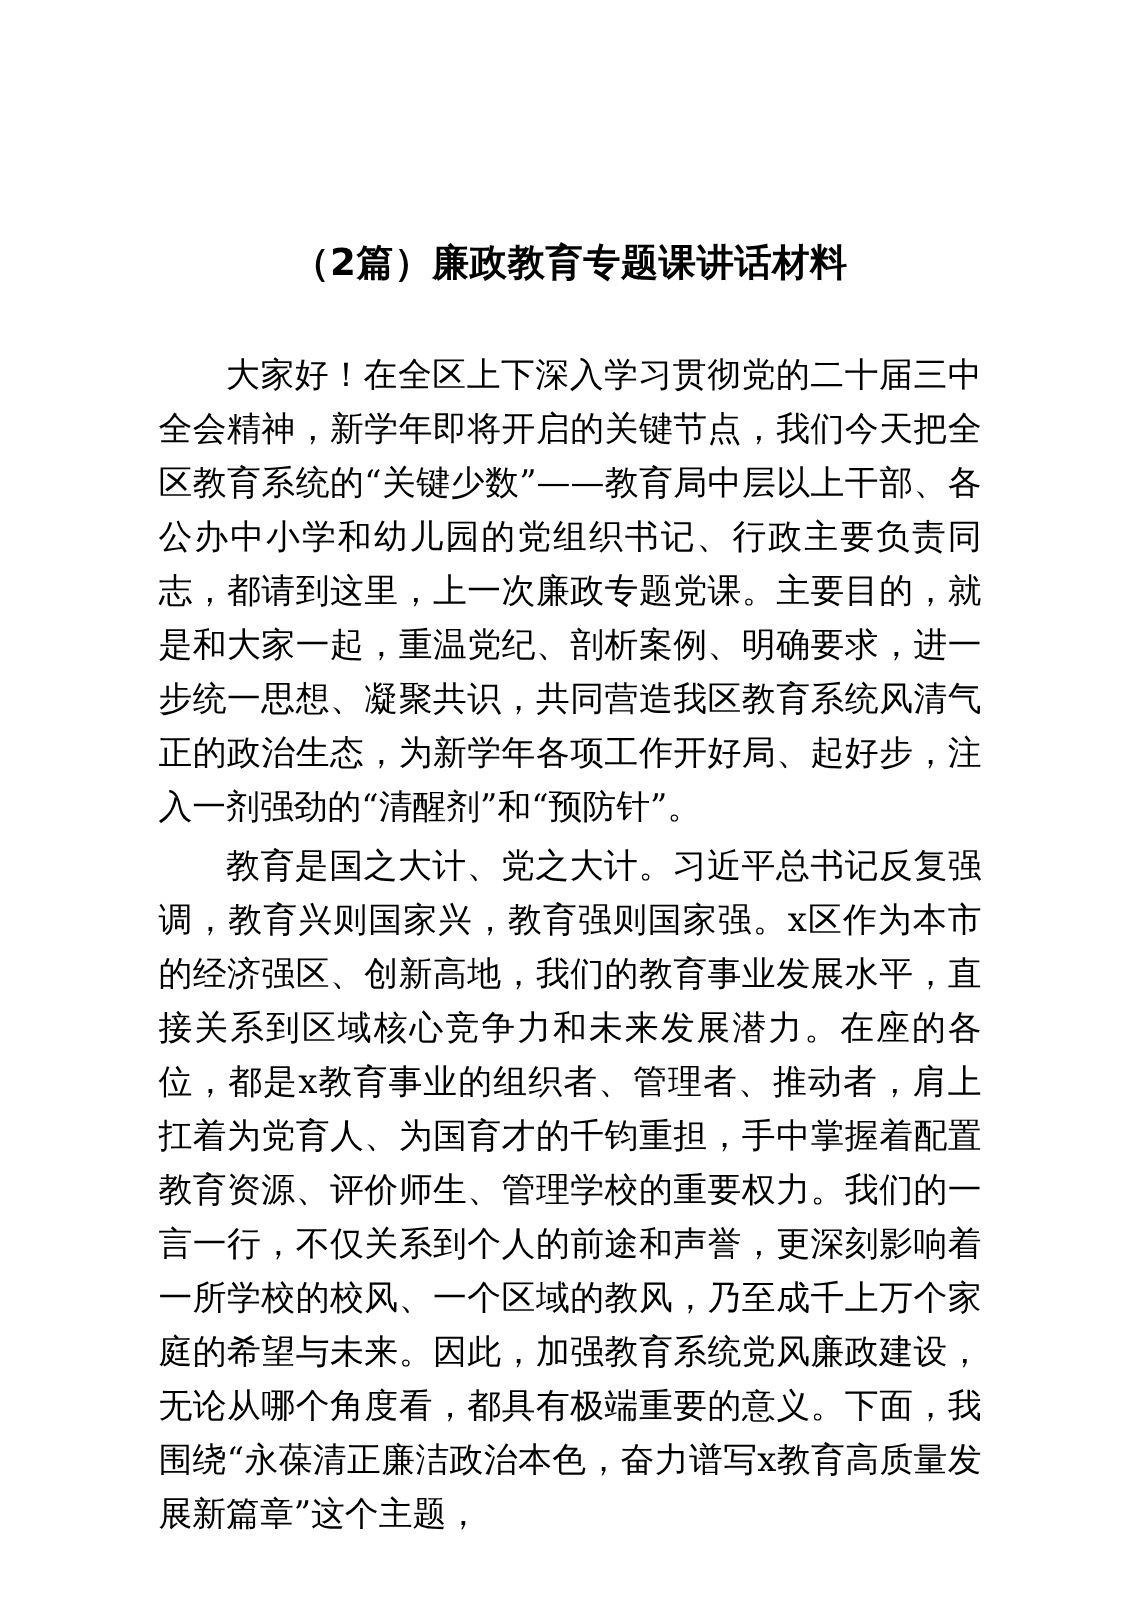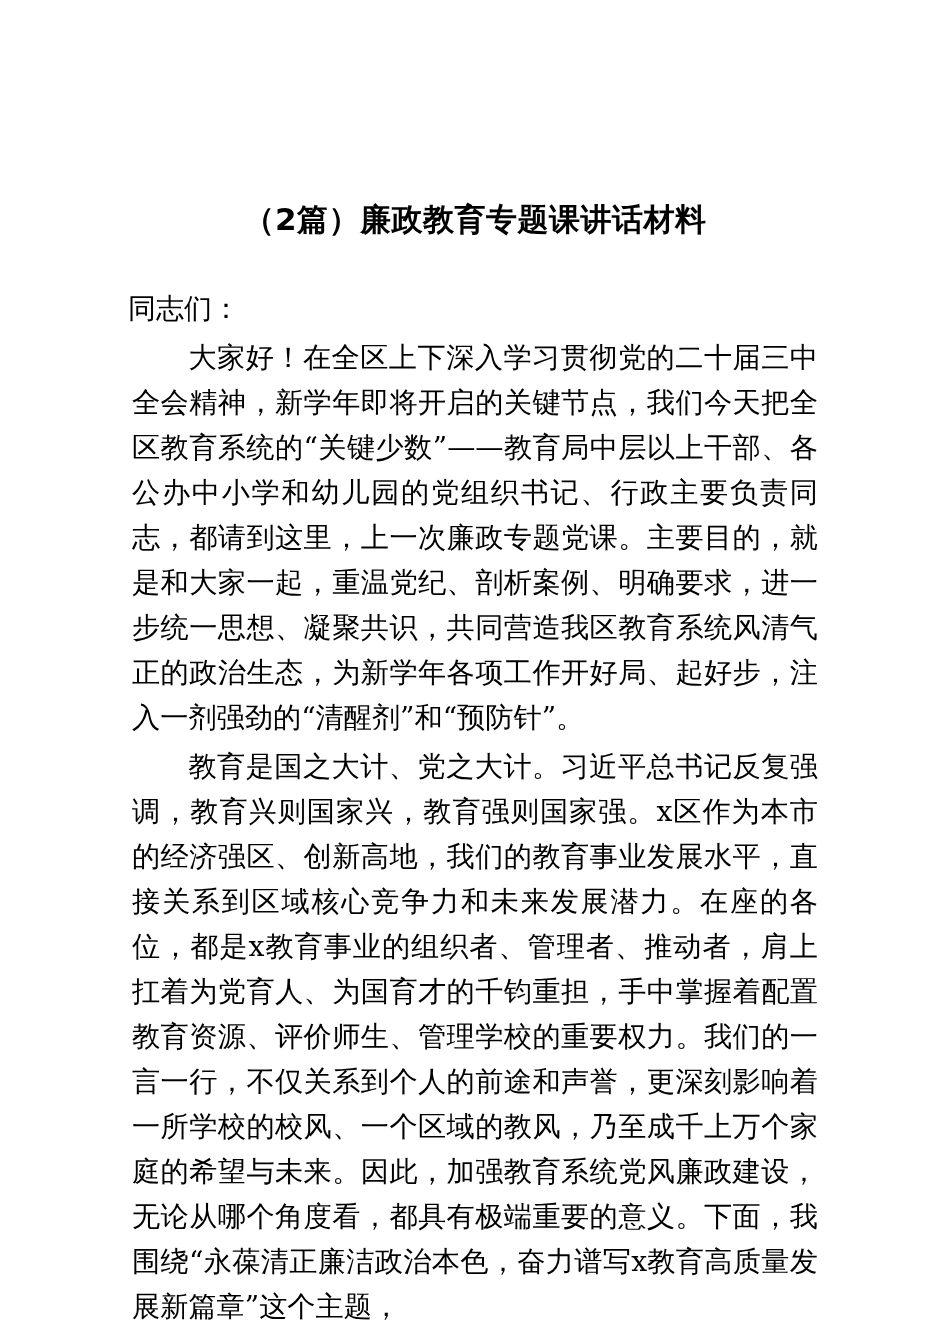--- a/index.html
+++ b/index.html
@@ -99,20 +99,19 @@
 <div class="page">
   <div class="content">
 
     <div class="title-spacer"></div>
 
     <h1 class="doc-title">（2篇）廉政教育专题课讲话材料</h1>
 
     <div class="subtitle-gap"></div>
 
 
-    <p class="salutation">同志们：</p>
 
     <p class="para">大家好！在全区上下深入学习贯彻党的二十届三中全会精神，新学年即将开启的关键节点，我们今天把全区教育系统的“关键少数”——教育局中层以上干部、各公办中小学和幼儿园的党组织书记、行政主要负责同志，都请到这里，上一次廉政专题党课。主要目的，就是和大家一起，重温党纪、剖析案例、明确要求，进一步统一思想、凝聚共识，共同营造我区教育系统风清气正的政治生态，为新学年各项工作开好局、起好步，注入一剂强劲的“清醒剂”和“预防针”。</p>
 
     <p class="para continued">教育是国之大计、党之大计。习近平总书记反复强调，教育兴则国家兴，教育强则国家强。x区作为本市的经济强区、创新高地，我们的教育事业发展水平，直接关系到区域核心竞争力和未来发展潜力。在座的各位，都是x教育事业的组织者、管理者、推动者，肩上扛着为党育人、为国育才的千钧重担，手中掌握着配置教育资源、评价师生、管理学校的重要权力。我们的一言一行，不仅关系到个人的前途和声誉，更深刻影响着一所学校的校风、一个区域的教风，乃至成千上万个家庭的希望与未来。因此，加强教育系统党风廉政建设，无论从哪个角度看，都具有极端重要的意义。下面，我围绕“永葆清正廉洁政治本色，奋力谱写x教育高质量发展新篇章”这个主题，</p>
 
   </div>
 </div>
 
 </body></html>

